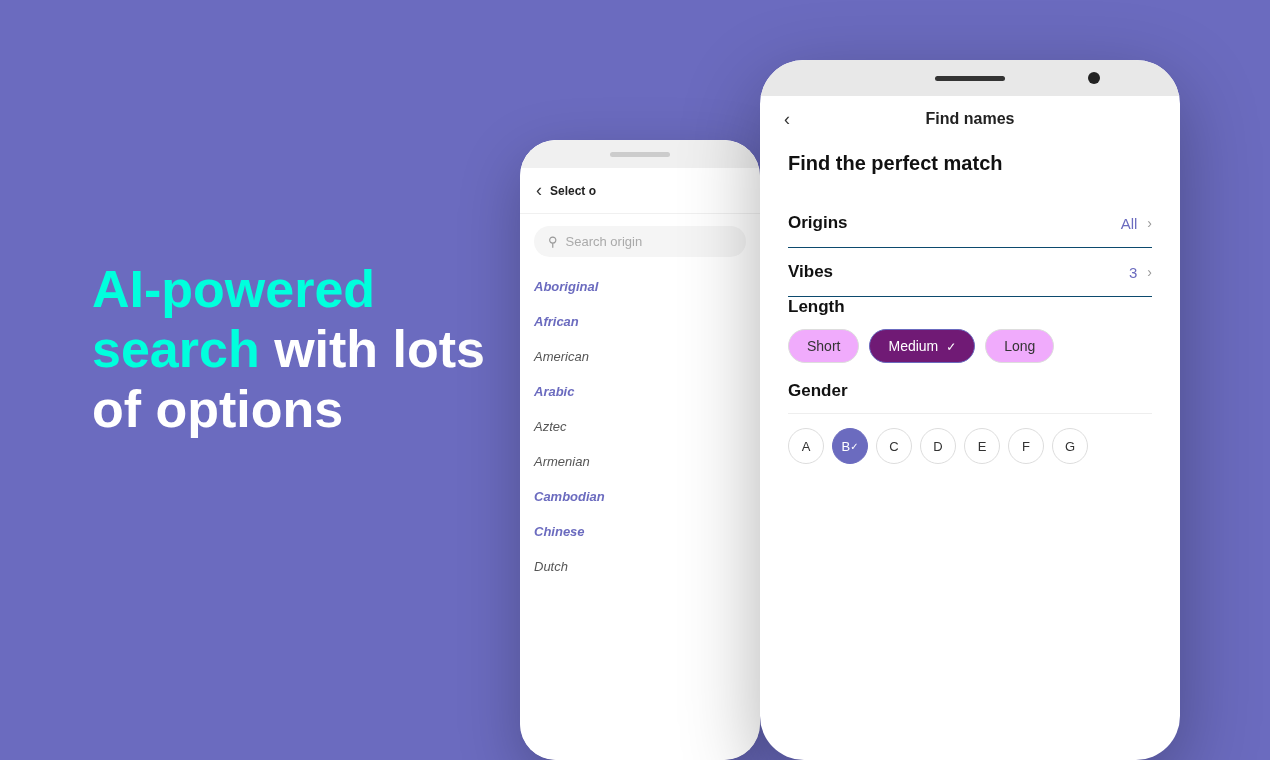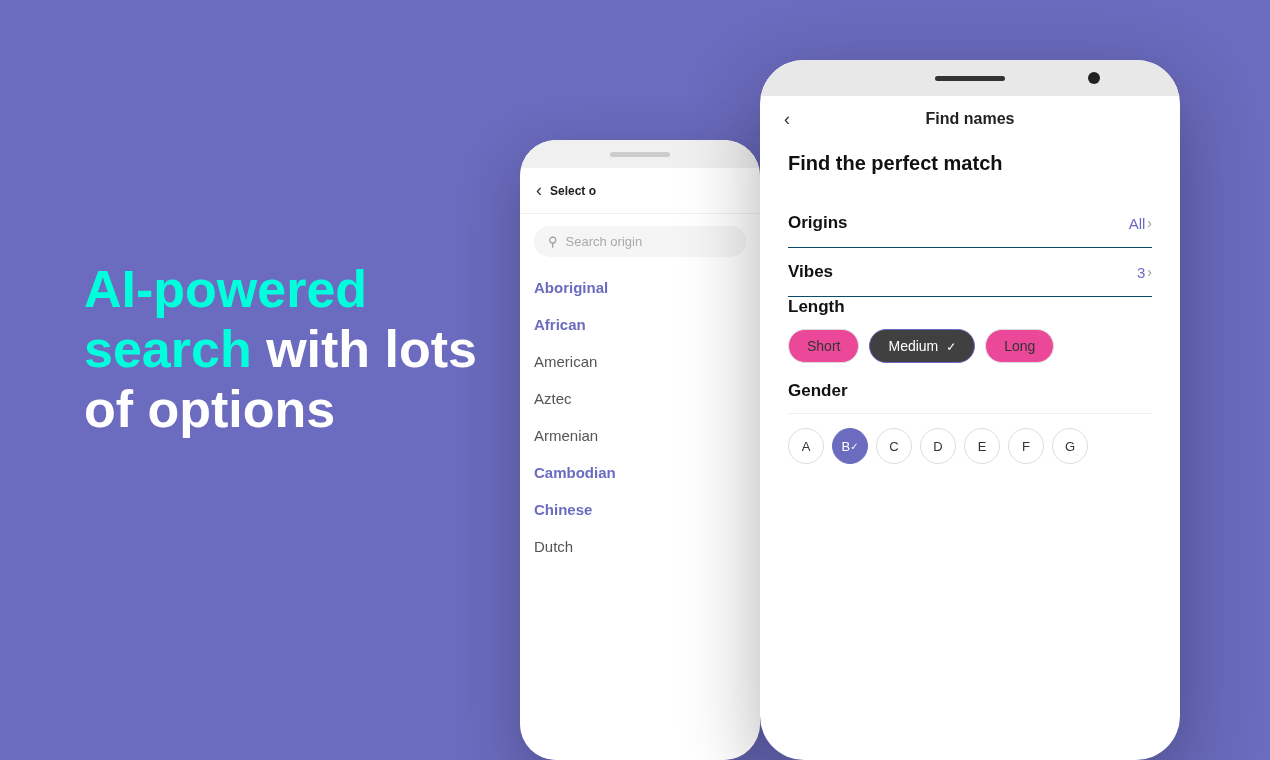--- a/index.html
+++ b/index.html
@@ -8,21 +8,21 @@
       height: 760px;
       overflow: hidden;
       background: #6B6BBF;
       font-family: -apple-system, BlinkMacSystemFont, 'Segoe UI', sans-serif;
       position: relative;
     }
 
     
     .hero-text {
       position: absolute;
-      left: 84px;
+      left: 92px;
       top: 260px;
       width: 420px;
     }
     .hero-text h1 {
       font-size: 52px;
       font-weight: 800;
       line-height: 1.15;
       color: white;
     }
     .hero-text h1 .highlight {
@@ -111,22 +111,23 @@
       color: #aaa;
       font-size: 13px;
     }
     .origins-list {
       flex: 1;
       overflow: hidden;
       padding: 0 14px;
     }
     .origin-item {
       padding: 10px 0;
-      font-size: 15px;
+      font-size: 13px;
       border-bottom: none;
+      font-style: italic;
     }
     .origin-item.selected {
       color: #6B6BBF;
       font-weight: 600;
     }
     .origin-item.unselected {
       color: #555;
     }
 
     
@@ -196,21 +197,21 @@
       text-align: center;
     }
     .filter-label {
       font-size: 17px;
       font-weight: 600;
       color: #111;
     }
     .filter-value {
       display: flex;
       align-items: center;
-      gap: 2px;
+      gap: 10px;
       color: #6B6BBF;
       font-size: 15px;
       font-weight: 500;
     }
     .filter-arrow {
       color: #999;
       font-size: 14px;
     }
 
     .section-title {
@@ -225,24 +226,24 @@
       gap: 10px;
       flex-wrap: wrap;
       margin-bottom: 18px;
     }
     .chip {
       border: 1.5px solid #ddd;
       border-radius: 50px;
       padding: 8px 18px;
       font-size: 14px;
       color: #333;
-      background: #ec4899;
+      background: #f0abfc;
     }
     .chip.selected {
-      background: #404040;
+      background: #701a75;
       color: white;
       border-color: #6B6BBF;
     }
     .chip-check {
       margin-left: 4px;
       font-size: 12px;
     }
 
     .alpha-row {
       display: flex;
@@ -297,20 +298,21 @@
       <span class="phone-back-title">Select o</span>
     </div>
     <div class="search-box">
       <span class="search-icon-small">⚲</span>
       <span class="search-placeholder">Search origin</span>
     </div>
     <div class="origins-list">
       <div class="origin-item selected">Aboriginal</div>
       <div class="origin-item selected">African</div>
       <div class="origin-item unselected">American</div>
+      <div class="origin-item selected">Arabic</div>
       <div class="origin-item unselected">Aztec</div>
       <div class="origin-item unselected">Armenian</div>
       <div class="origin-item selected">Cambodian</div>
       <div class="origin-item selected">Chinese</div>
       <div class="origin-item unselected">Dutch</div>
     </div>
   </div>
 </div>
 
 <div class="phone-front">

